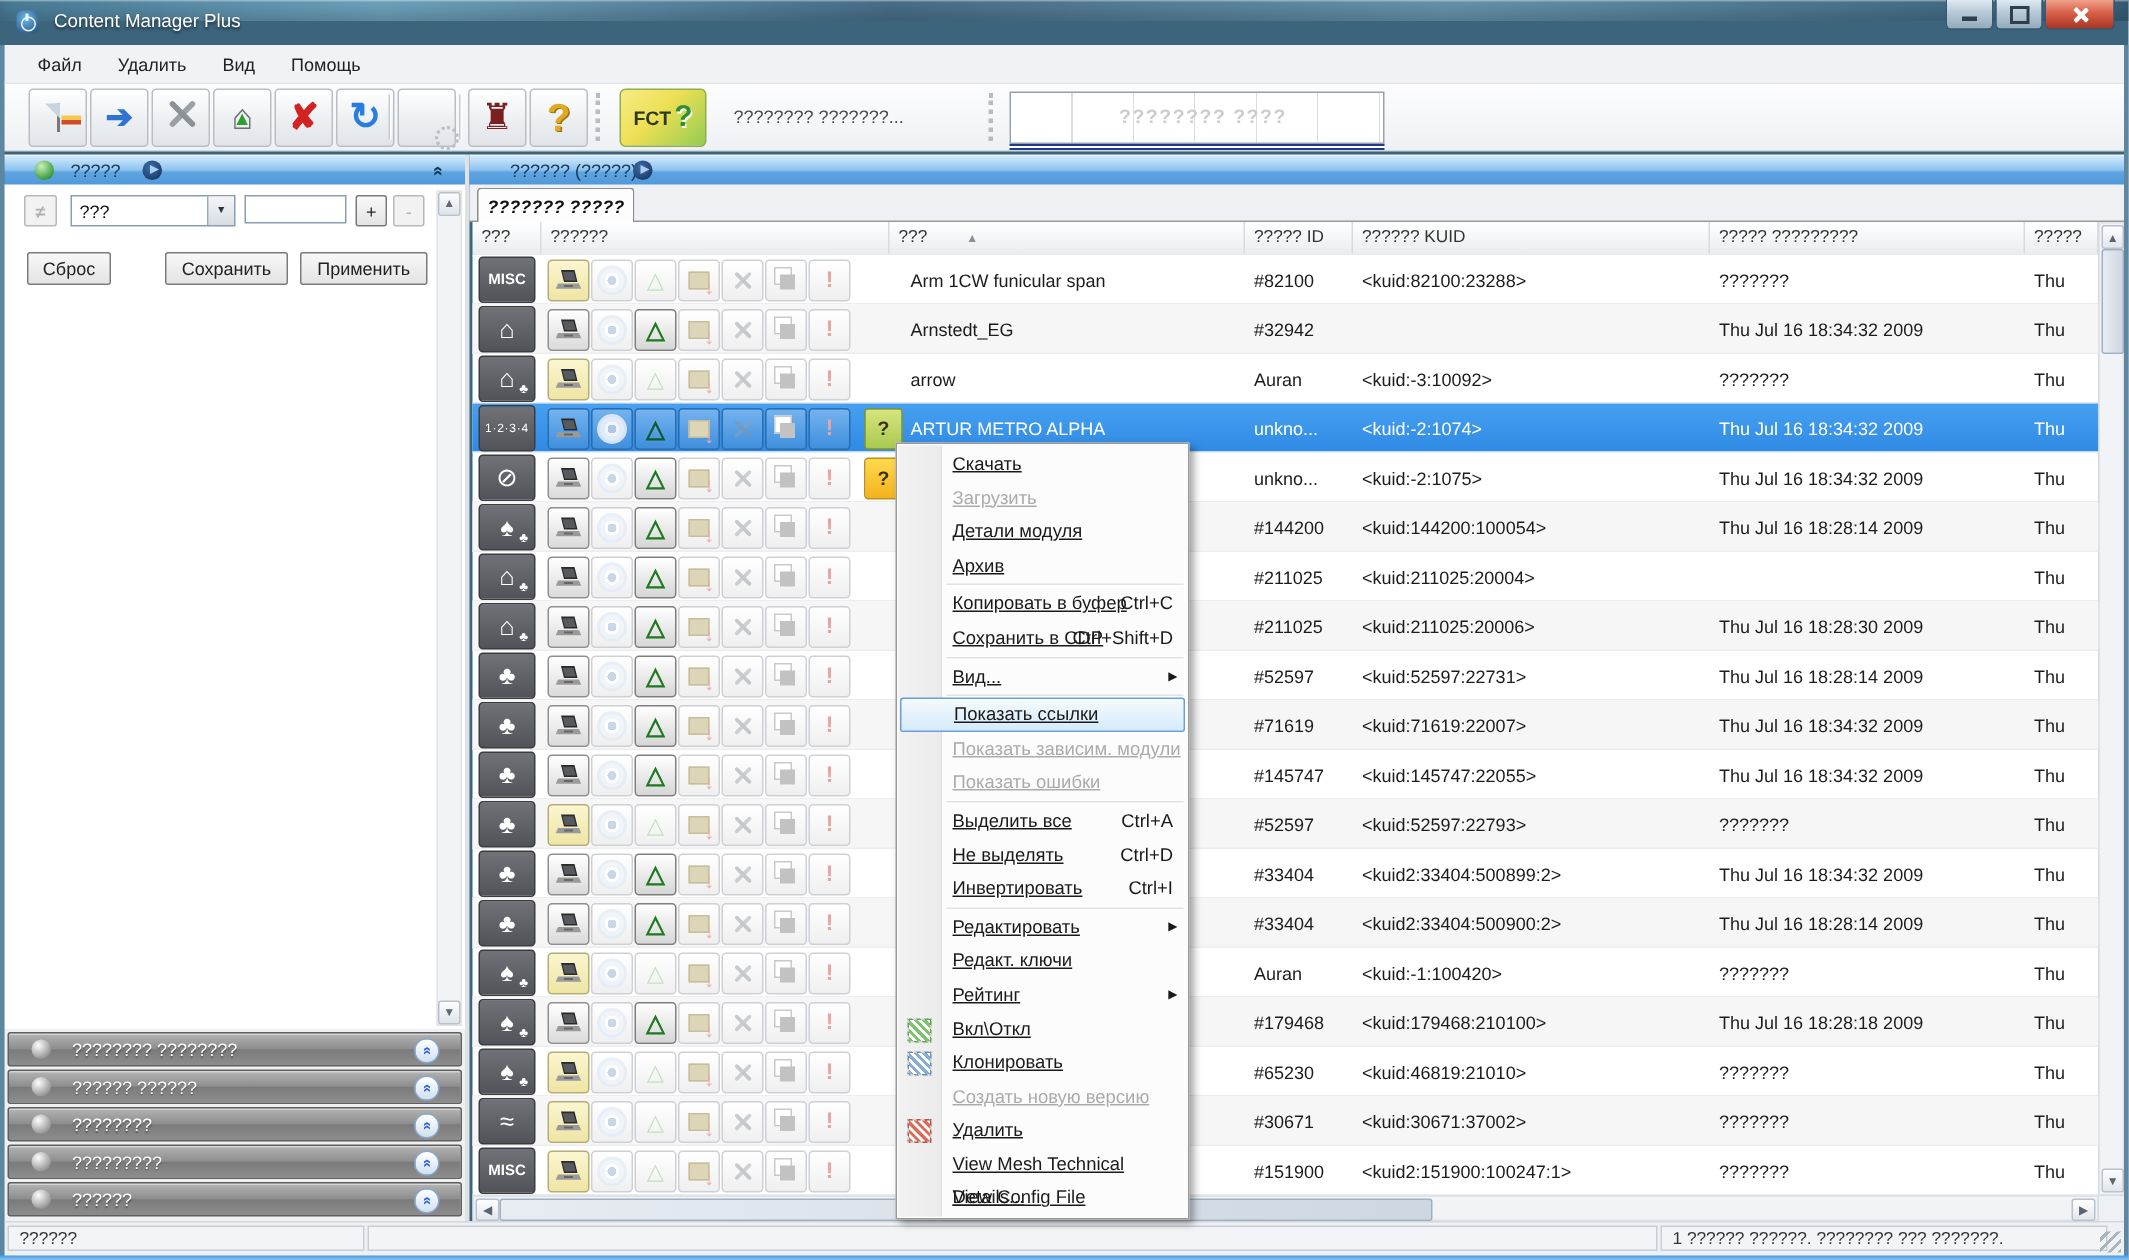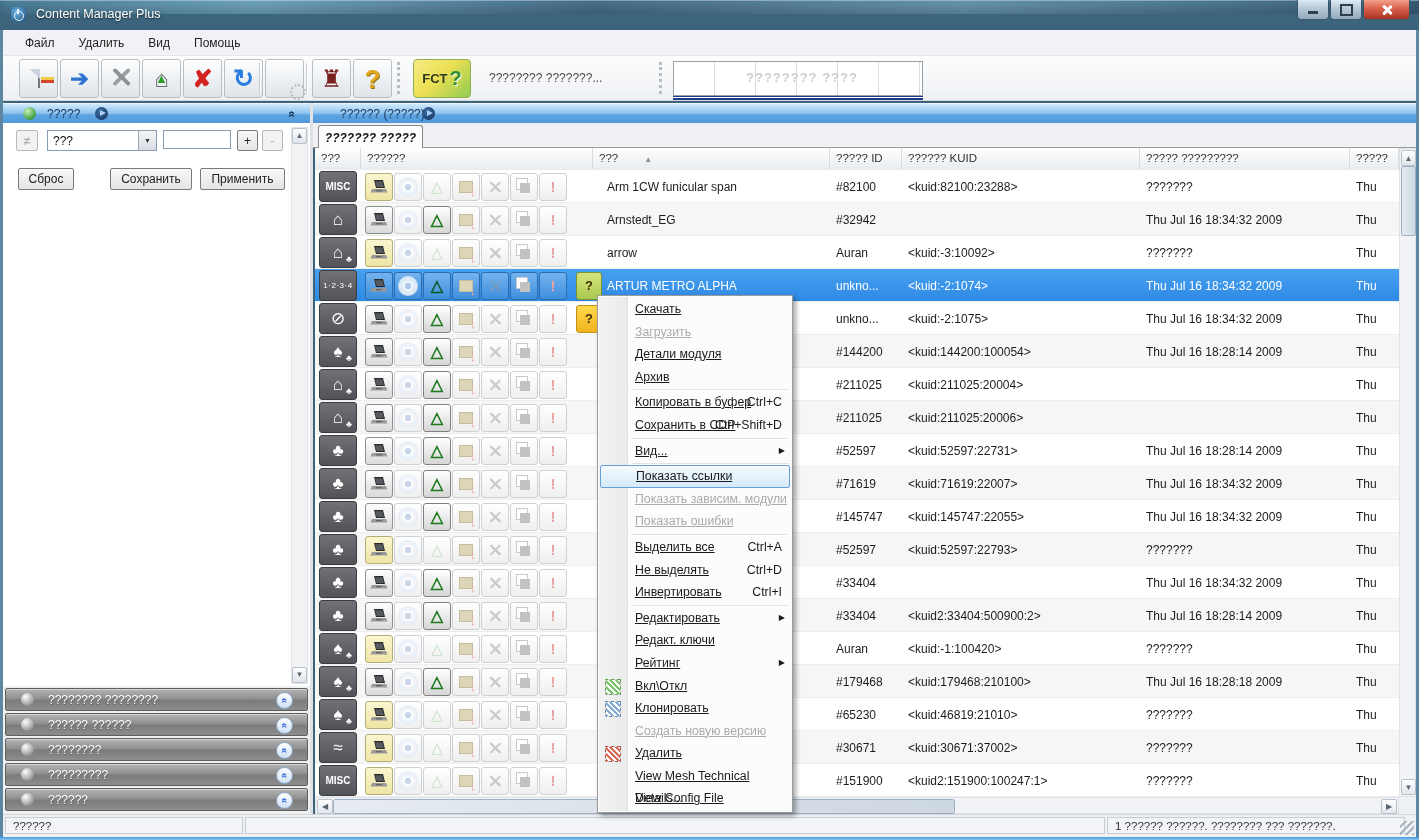--- a/index.html
+++ b/index.html
@@ -640,20 +640,21 @@
         </span>
         <span class="sicon copies">
           <i class="sq a"></i>
           <i class="sq b"></i>
         </span>
         <span class="sicon excl">!</span>
       </div>
       <div class="cell c-name"></div>
       <div class="cell c-id">#211025</div>
       <div class="cell c-kuid">&lt;kuid:211025:20006&gt;</div>
+      <div class="cell c-mod">Thu Jul 16 18:28:30 2009</div>
       <div class="cell c-extra">Thu</div>
     </div>
     <div class="row" style="top: 264px;">
       <div class="cell c-type">
         <span class="ticon">
           <span class="t-g">♣</span>
         </span>
       </div>
       <div class="cell c-status">
         <span class="sicon laptop gray">
@@ -828,20 +829,21 @@
           <span class="ic-toolx"></span>
         </span>
         <span class="sicon copies">
           <i class="sq a"></i>
           <i class="sq b"></i>
         </span>
         <span class="sicon excl">!</span>
       </div>
       <div class="cell c-name clip">line</div>
       <div class="cell c-id">#33404</div>
+      <div class="cell c-kuid">&lt;kuid2:33404:500899:2&gt;</div>
       <div class="cell c-mod">Thu Jul 16 18:34:32 2009</div>
       <div class="cell c-extra">Thu</div>
     </div>
     <div class="row alt" style="top: 429px;">
       <div class="cell c-type">
         <span class="ticon">
           <span class="t-g">♣</span>
         </span>
       </div>
       <div class="cell c-status">

